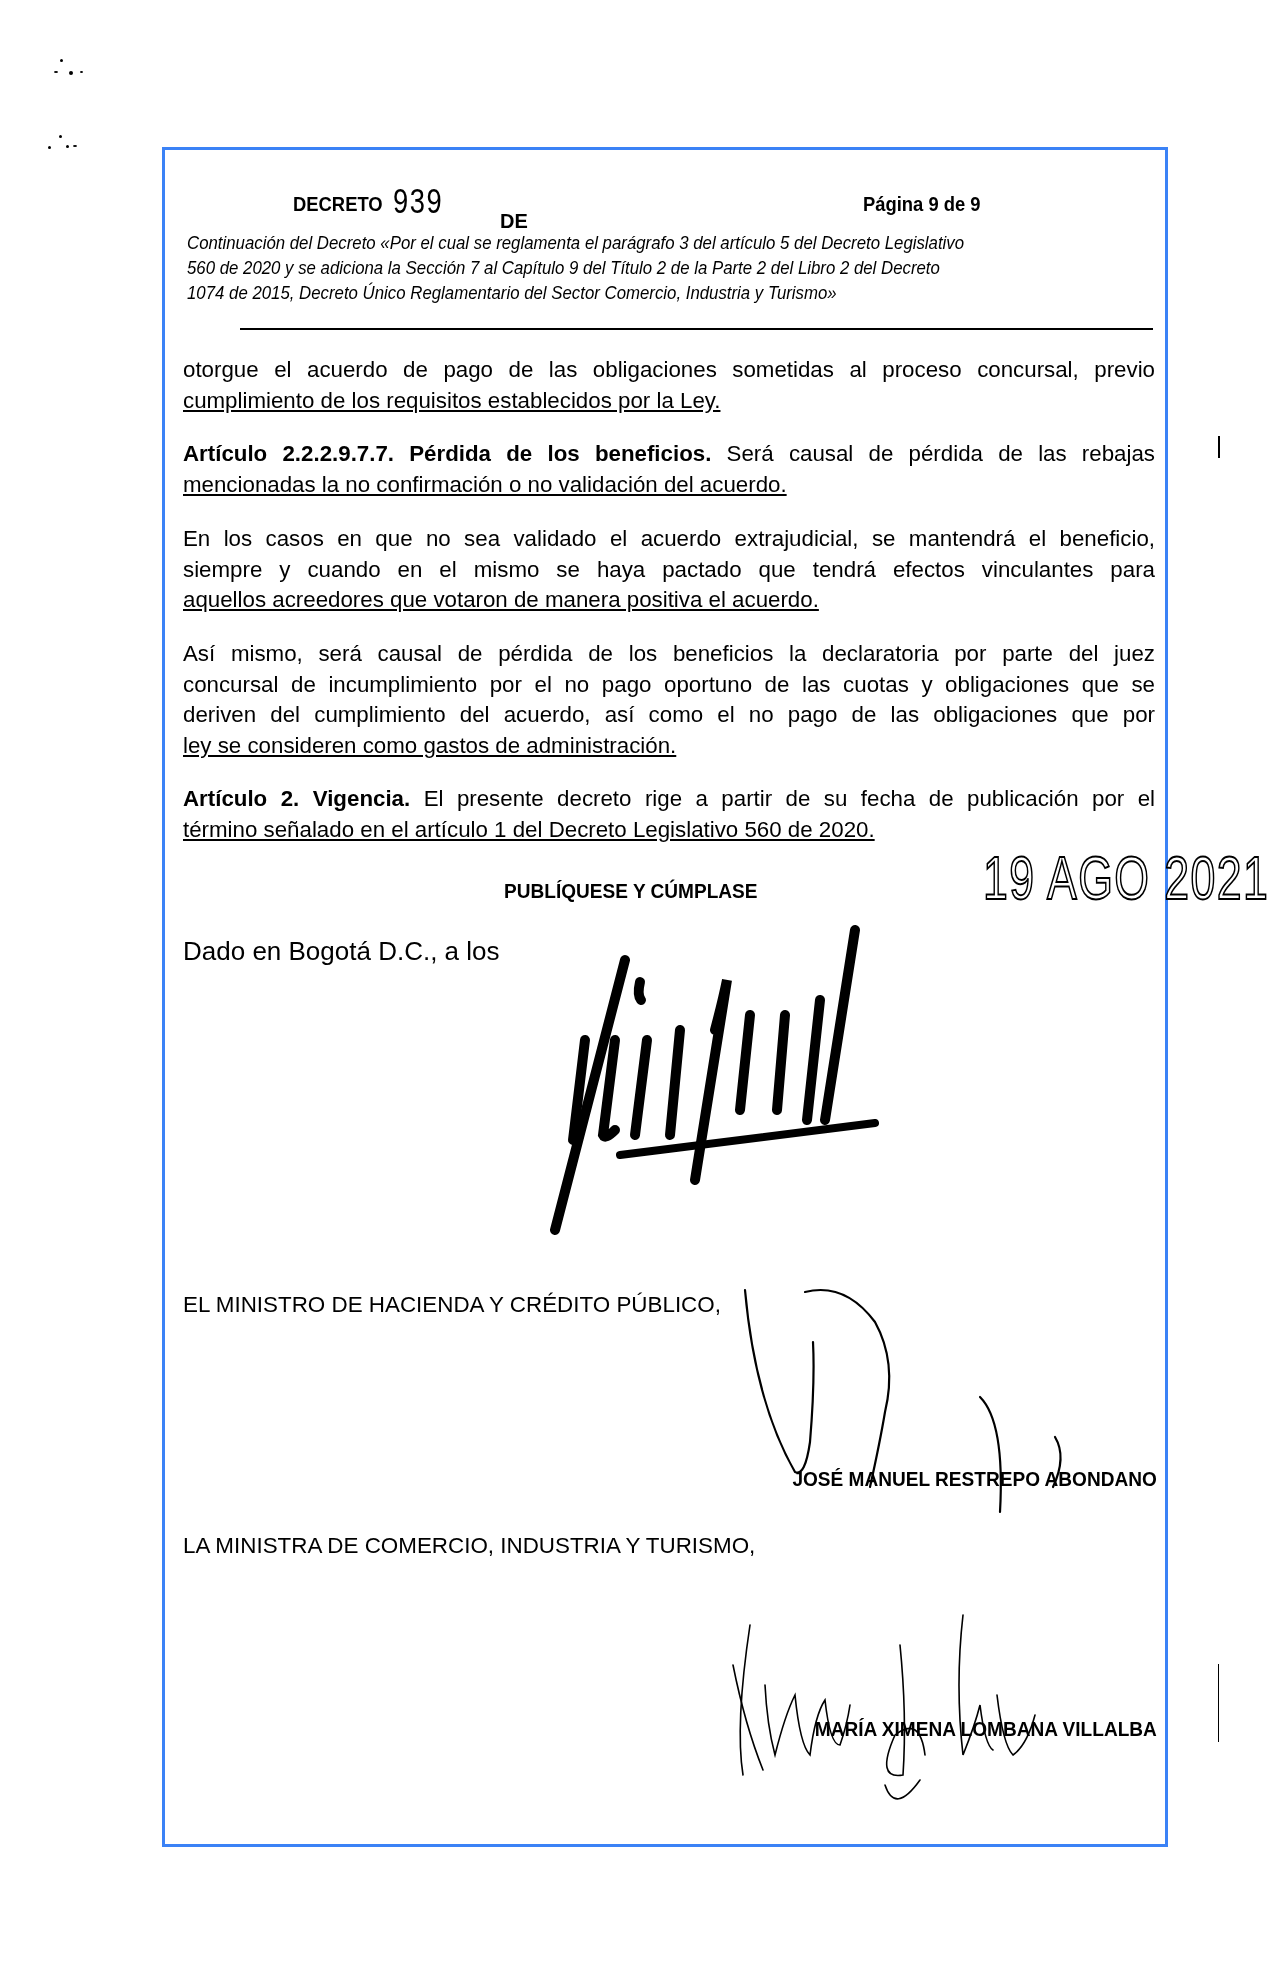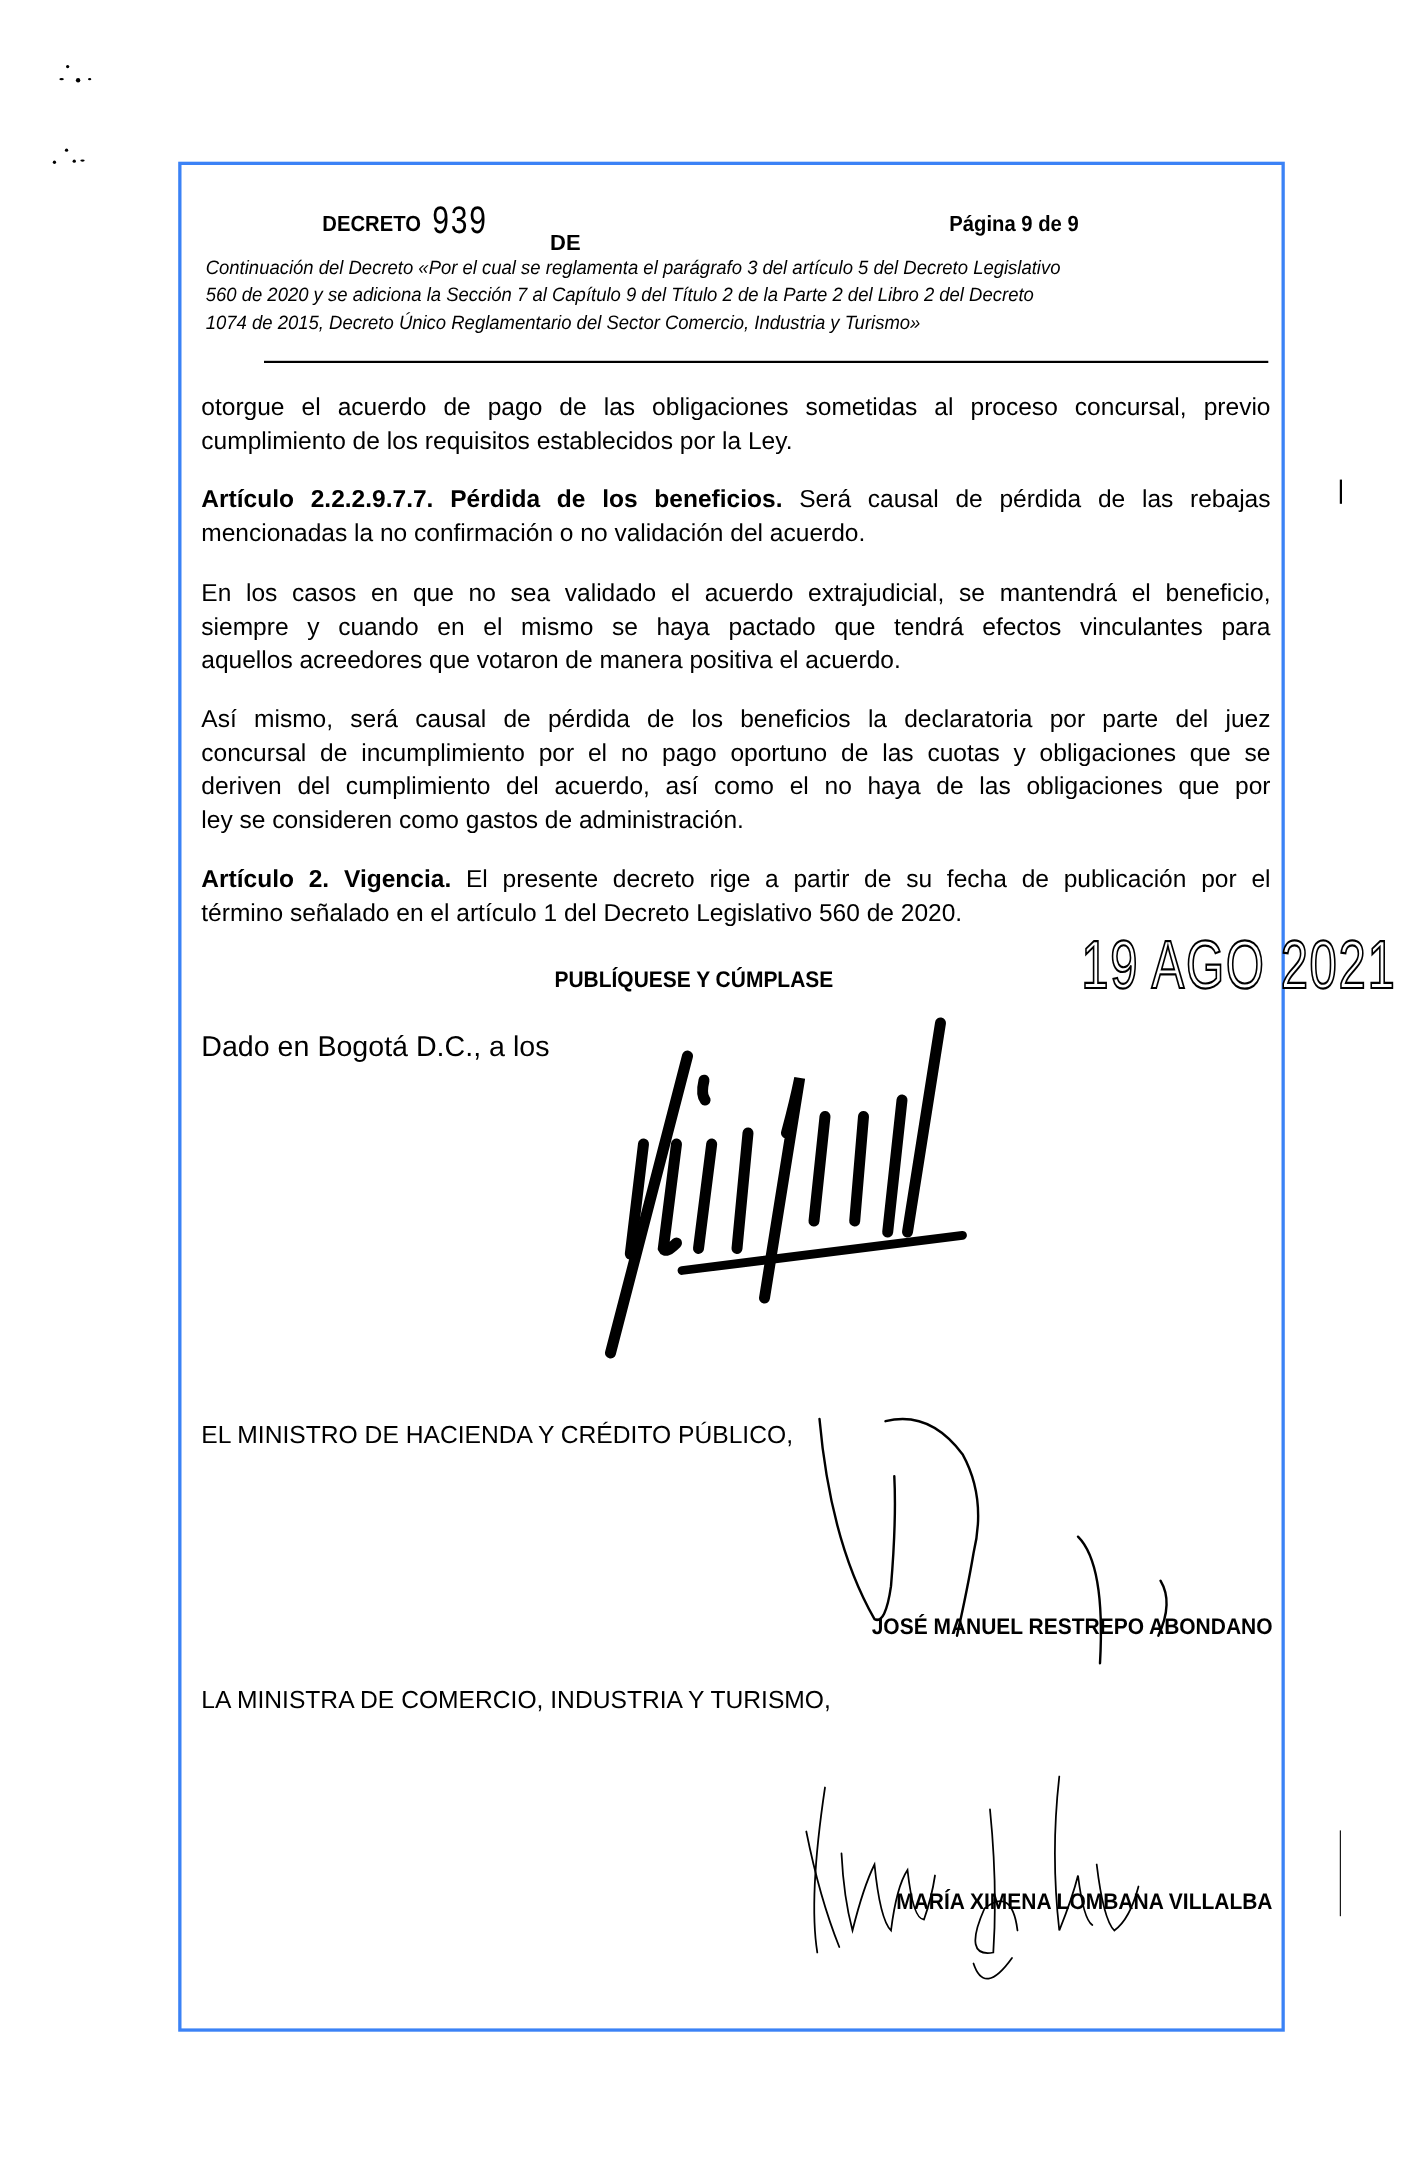--- a/index.html
+++ b/index.html
@@ -11,21 +11,21 @@
     .hdr { position: absolute; top: 33px; left: 0; right: 0; height: 40px; }
     .hdr-decreto { position: absolute; left: 128px; top: 10px; font-weight: bold; font-size: 20px; font-family: "Liberation Sans", sans-serif; transform: scaleX(0.92); transform-origin: left; }
     .hdr-num { position: absolute; left: 228px; top: -2px; font-size: 35px; font-family: "Liberation Sans", sans-serif; transform: scaleX(0.78); transform-origin: left; letter-spacing: 2px; }
     .hdr-de { position: absolute; left: 335px; top: 27px; font-weight: bold; font-size: 20px; }
     .hdr-page { position: absolute; left: 698px; top: 10px; font-weight: bold; font-size: 20px; transform: scaleX(0.92); transform-origin: left; }
     .subtitle { position: absolute; left: 22px; top: 81px; width: 960px; font-style: italic; font-size: 17.6px; line-height: 25px; transform: scaleX(0.955); transform-origin: left; white-space: nowrap; }
     .subtitle div { white-space: nowrap; }
     .rule { position: absolute; left: 75px; top: 178px; width: 913px; height: 2px; background: #000; }
     .para { position: absolute; left: 18px; width: 972px; font-size: 22.3px; line-height: 30.5px; text-align: justify; }
     .para .l { display: block; white-space: nowrap; text-align-last: justify; }
-    .para .l.last { text-align-last: left; }
+    .para .l.last { text-align-last: left; text-decoration: underline; }
     .b { font-weight: bold; }
     .bi { font-weight: bold; }
     .publiquese { position: absolute; left: 339px; top: 729px; font-weight: bold; font-size: 20.5px; transform: scaleX(0.93); transform-origin: left; white-space: nowrap; }
     .stamp { position: absolute; left: 818px; top: 693px; font-size: 62px; font-family: "Liberation Sans", sans-serif; color: #fff;
              -webkit-text-stroke: 2px #000; letter-spacing: 2px; transform: scaleX(0.72); transform-origin: left; white-space: nowrap; line-height: 70px; }
     .dado { position: absolute; left: 18px; top: 786px; font-size: 26px; white-space: nowrap; }
     .minister { position: absolute; left: 18px; font-size: 22.4px; white-space: nowrap; }
     .signame { position: absolute; font-weight: bold; font-size: 20.5px; white-space: nowrap; transform: scaleX(0.93); transform-origin: right; }
     svg.sig { position: absolute; overflow: visible; }
     .edge-mark { position: absolute; background: #000; width: 2px; }
@@ -74,21 +74,21 @@
 
   <div class="para" style="top:374px;">
     <span class="l">En los casos en que no sea validado el acuerdo extrajudicial, se mantendrá el beneficio,</span>
     <span class="l">siempre y cuando en el mismo se haya pactado que tendrá efectos vinculantes para</span>
     <span class="l last">aquellos acreedores que votaron de manera positiva el acuerdo.</span>
   </div>
 
   <div class="para" style="top:489px;">
     <span class="l">Así mismo, será causal de pérdida de los beneficios la declaratoria por parte del juez</span>
     <span class="l">concursal de incumplimiento por el no pago oportuno de las cuotas y obligaciones que se</span>
-    <span class="l">deriven del cumplimiento del acuerdo, así como el no haya de las obligaciones que por</span>
+    <span class="l">deriven del cumplimiento del acuerdo, así como el no pago de las obligaciones que por</span>
     <span class="l last">ley se consideren como gastos de administración.</span>
   </div>
 
   <div class="para" style="top:634px;">
     <span class="l"><span class="b">Artículo 2.</span> <span class="bi">Vigencia.</span><span> El presente decreto rige a partir de su fecha de publicación por el</span></span>
     <span class="l last">término señalado en el artículo 1 del Decreto Legislativo 560 de 2020.</span>
   </div>
 
   <div class="publiquese">PUBLÍQUESE Y CÚMPLASE</div>
   <div class="stamp">19 AGO 2021</div>

